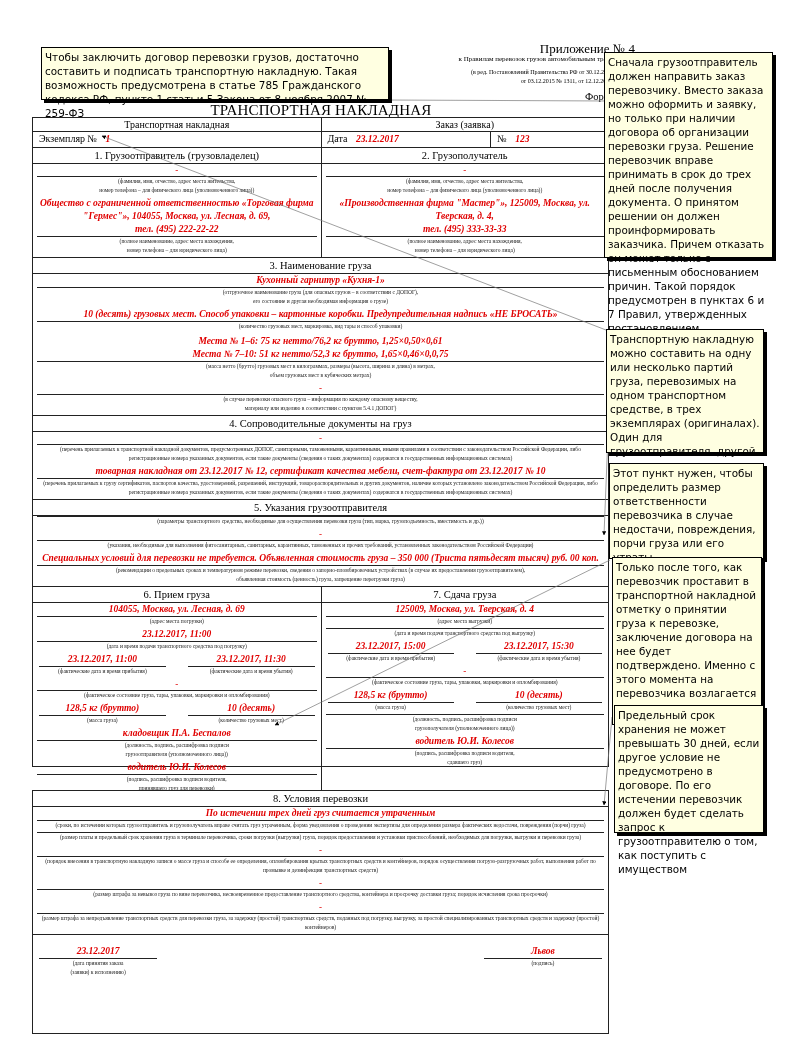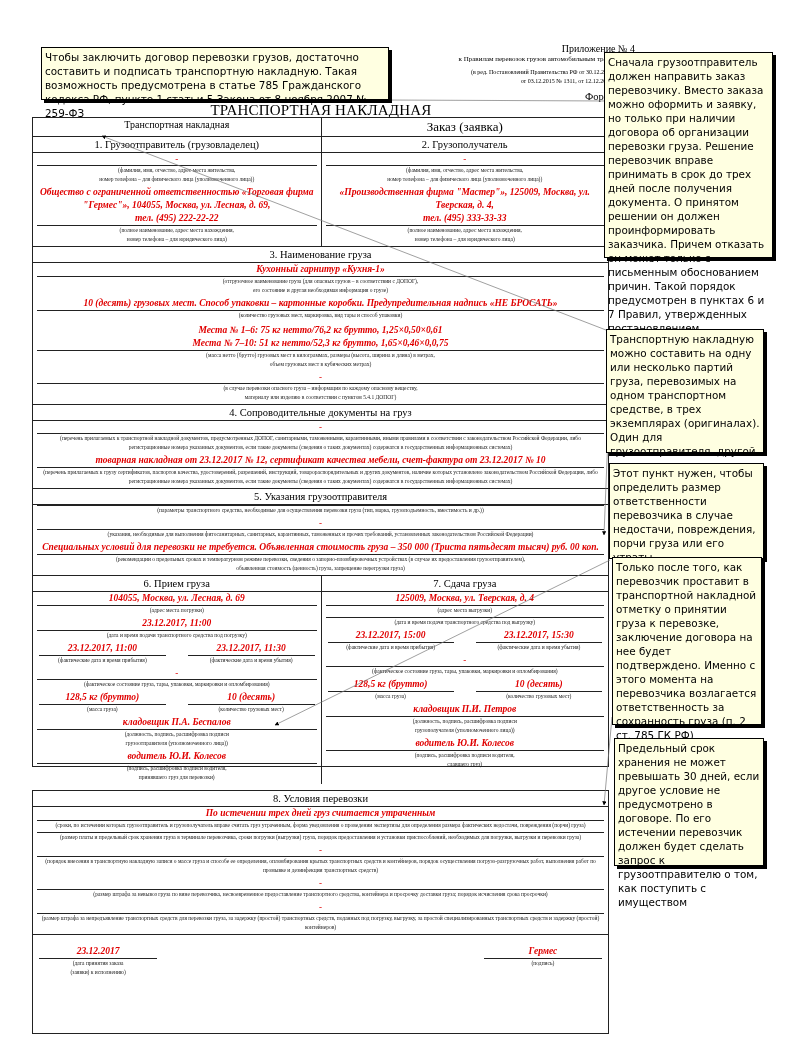--- a/index.html
+++ b/index.html
@@ -1,18 +1,18 @@
 <!DOCTYPE html>
 <html><head>
 <meta charset="utf-8">
 <style>
   html, body { margin:0; padding:0; background:#ffffff; }
   body { width:800px; height:1041px; position:relative; overflow:hidden; font-family:"Liberation Serif", serif; color:#000; }
   .appendix { position:absolute; right:165px; top:44px; text-align:right; font-size:7px; line-height:10px; }
-  .appendix .a1 { font-size:10px; }
+  .appendix .a1 { font-size:13px; }
   .appendix .a3 { font-size:6px; line-height:9px; margin-top:4px; }
   .forma { position:absolute; left:585px; top:91px; font-size:10.5px; }
   .doc-title { position:absolute; left:32px; width:578px; top:102px; text-align:center; font-size:15px; letter-spacing:0.2px; }
   .form { position:absolute; left:32px; width:577px; border:1.5px solid #222; box-sizing:border-box; background:#fff; }
   .row { display:flex; border-bottom:1px solid #222; }
   .row:last-child { border-bottom:none; }
   .cell { box-sizing:border-box; font-size:10px; padding:1px 6px; }
   .cell + .cell { border-left:1px solid #222; }
   .sec-head { text-align:center; font-size:10.5px; padding:2px 0; border-bottom:1.5px solid #222; }
   .val { color:#e00000; font-weight:bold; font-style:italic; text-align:center; font-size:9.5px; line-height:13px; }
@@ -32,21 +32,35 @@
   <div>к Правилам перевозок грузов автомобильным транспортом</div>
   <div class="a3">(в ред. Постановлений Правительства РФ от 30.12.2011 № 1208,</div>
   <div class="a3" style="margin-top:0">от 03.12.2015 № 1311, от 12.12.2017 № 1529)</div>
 </div>
 <div class="forma">Форма</div>
 <div class="doc-title">ТРАНСПОРТНАЯ НАКЛАДНАЯ</div>
 
 <div class="form" style="top:117px; height:650px;">
   <div class="row">
     <div class="cell" style="width:50%; text-align:center; font-size:10px;">Транспортная накладная</div>
-    <div class="cell" style="width:50%; text-align:center; font-size:13px;">Заказ (заявка)</div>
+    <div class="cell" style="width:50%; text-align:center; font-size:10px;">Заказ (заявка)</div>
+  </div>
+  <div class="row">
+    <div class="cell" style="width:50%;">
+      <span>Экземпляр №</span>
+      <span class="val" style="margin-left:6px;">1</span>
+    </div>
+    <div class="cell" style="width:29.5%;">
+      <span>Дата</span>
+      <span class="val" style="margin-left:6px;">23.12.2017</span>
+    </div>
+    <div class="cell" style="width:20.5%;">
+      <span>№</span>
+      <span class="val" style="margin-left:6px;">123</span>
+    </div>
   </div>
 
   <div class="row" style="border-bottom:1.5px solid #222;">
     <div class="cell" style="width:50%; padding:0;">
       <div class="sec-head">1. Грузоотправитель (грузовладелец)</div>
       <div class="dash">-</div>
       <div class="line"></div>
       <div class="hint"><span>(фамилия, имя, отчество, адрес места жительства,</span><br><span>номер телефона – для физического лица (уполномоченного лица))</span></div>
       <div class="val"><span>Общество с ограниченной ответственностью «Торговая фирма</span><br><span>"Гермес"», 104055, Москва, ул. Лесная, д. 69,</span><br><span>тел. (495) 222-22-22</span></div>
       <div class="line"></div>
@@ -171,21 +185,20 @@
             <div class="val">128,5 кг (брутто)</div>
             <div class="line" style="margin:0"></div>
             <div class="hint">(масса груза)</div>
           </div>
         <div>
             <div class="val">10 (десять)</div>
             <div class="line" style="margin:0"></div>
             <div class="hint">(количество грузовых мест)</div>
           </div>
       </div>
-      <div class="val">кладовщик П.И. Петров</div>
       <div class="line"></div>
       <div class="hint"><span>(должность, подпись, расшифровка подписи</span><br><span>грузополучателя (уполномоченного лица))</span></div>
       <div class="val">водитель Ю.И. Колесов</div>
       <div class="line"></div>
       <div class="hint"><span>(подпись, расшифровка подписи водителя,</span><br><span>сдавшего груз)</span></div>
     </div>
   </div>
 </div>
 
 <div class="form" style="top:770px; height:244px;margin-top:20px;">
@@ -207,21 +220,21 @@
     <div class="hint">(размер штрафа за непредъявление транспортных средств для перевозки груза, за задержку (простой) транспортных средств, поданных под погрузку, выгрузку, за простой специализированных транспортных средств и задержку (простой) контейнеров)</div>
   </div>
   <div>
     <div style="display:flex; justify-content:space-between; padding:10px 6px 0; align-items:flex-end;">
       <div style="width:21%;">
         <div class="val">23.12.2017</div>
         <div class="line" style="margin:0"></div>
         <div class="hint"><span>(дата принятия заказа</span><br><span>(заявки) к исполнению)</span></div>
       </div>
       <div style="width:21%;">
-        <div class="val">Гермес</div>
+        <div class="val">Львов</div>
         <div class="line" style="margin:0"></div>
         <div class="hint"><span>(подпись)</span><br>&nbsp;</div>
       </div>
     </div>
   </div>
 </div>
 
 <svg class="connectors">
   <defs>
     <marker id="arr" viewBox="0 0 10 10" refX="9" refY="5" markerWidth="6" markerHeight="6" orient="auto">
@@ -234,13 +247,13 @@
   <line x1="608" y1="435" x2="604" y2="535" stroke="#777" stroke-width="0.7" marker-end="url(#arr)"></line>
   <line x1="610" y1="560" x2="275" y2="725" stroke="#777" stroke-width="0.7" marker-end="url(#arr)"></line>
   <line x1="612" y1="717" x2="604" y2="805" stroke="#777" stroke-width="0.7" marker-end="url(#arr)"></line>
 </svg>
 
 <div class="note" style="left:41px; top:47px; width:348px; height:53px;">Чтобы заключить договор перевозки грузов, достаточно составить и подписать транспортную накладную. Такая возможность предусмотрена в статье 785 Гражданского кодекса РФ, пункте 1 статьи 5 Закона от 8 ноября 2007 № 259-ФЗ</div>
 <div class="note" style="left:604px; top:52px; width:169px; height:206px;">Сначала грузоотправитель должен направить заказ перевозчику. Вместо заказа можно оформить и заявку, но только при наличии договора об организации перевозки груза. Решение перевозчик вправе принимать в срок до трех дней после получения документа. О принятом решении он должен проинформировать заказчика. Причем отказать он может только с письменным обоснованием причин. Такой порядок предусмотрен в пунктах 6 и 7 Правил, утвержденных постановлением Правительства РФ от 15 апреля 2011 № 272</div>
 <div class="note" style="left:606px; top:329px; width:158px; height:124px;">Транспортную накладную можно составить на одну или несколько партий груза, перевозимых на одном транспортном средстве, в трех экземплярах (оригиналах). Один для грузоотправителя, другой для грузополучателя и последний для перевозчика</div>
 <div class="note" style="left:609px; top:463px; width:155px; height:96px;">Этот пункт нужен, чтобы определить размер ответственности перевозчика в случае недостачи, повреждения, порчи груза или его утраты</div>
 <div class="note" style="left:612px; top:565px; width:150px; height:168px; margin-top:-8px;">Только после того, как перевозчик проставит в транспортной накладной отметку о принятии груза к перевозке, заключение договора на нее будет подтверждено. Именно с этого момента на перевозчика возлагается ответственность за сохранность груза (п. 2 ст. 785 ГК РФ)</div>
-<div class="note" style="left:614px; top:738px; width:150px; height:128px;">Предельный срок хранения не может превышать 30 дней, если другое условие не предусмотрено в договоре. По его истечении перевозчик должен будет сделать запрос к грузоотправителю о том, как поступить с имуществом</div>
+<div class="note" style="left:614px; top:705px; width:150px; height:128px;">Предельный срок хранения не может превышать 30 дней, если другое условие не предусмотрено в договоре. По его истечении перевозчик должен будет сделать запрос к грузоотправителю о том, как поступить с имуществом</div>
 
 </body></html>

